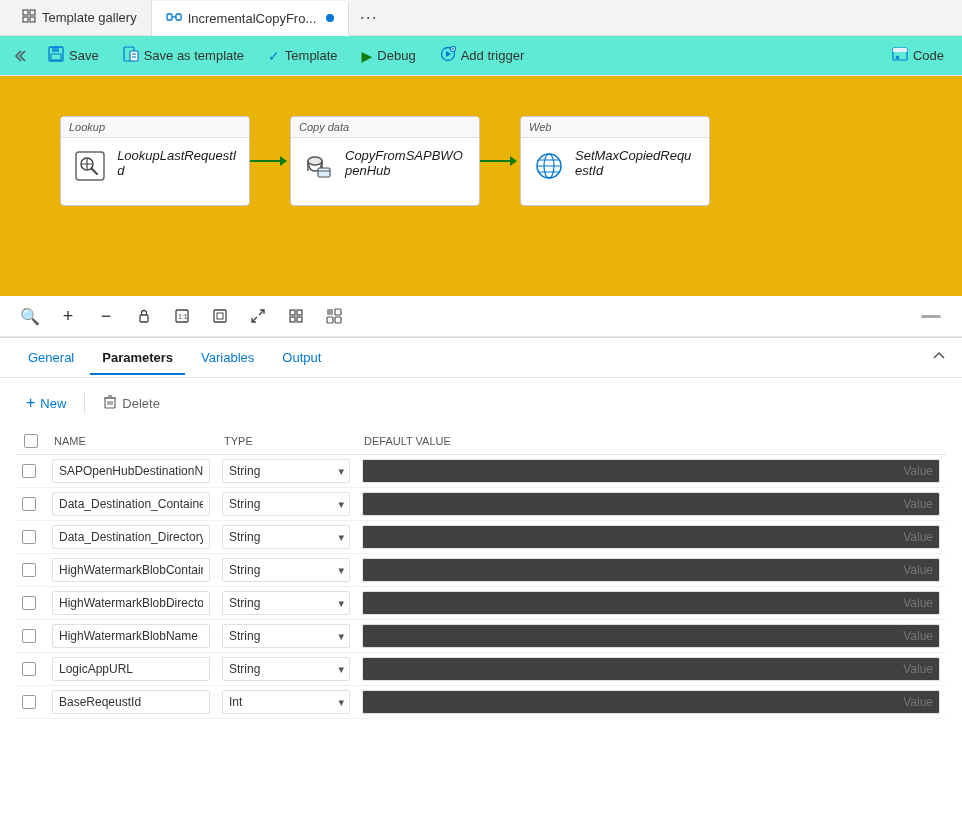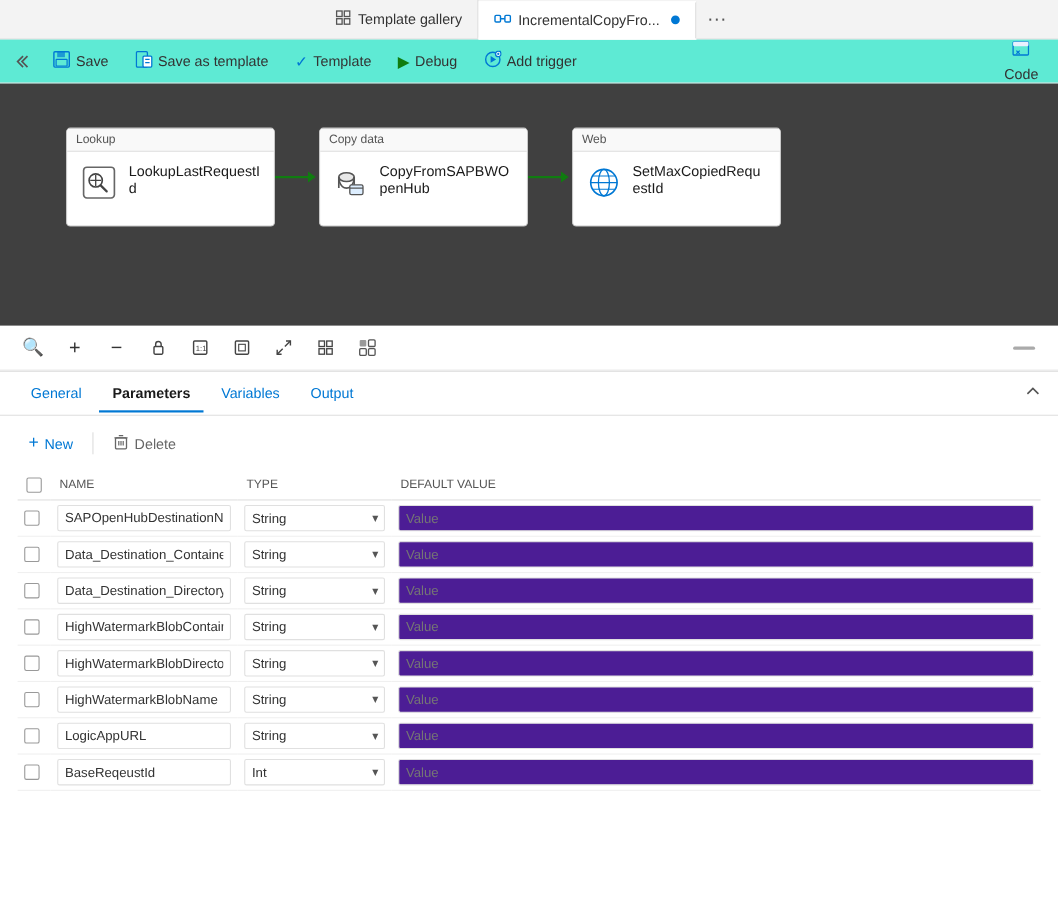--- a/index.html
+++ b/index.html
@@ -6,21 +6,21 @@
     body { font-family: 'Segoe UI', Arial, sans-serif; font-size: 13px; background: #fff; color: #333; overflow: hidden; }
 
     
     .tab-bar {
       display: flex;
       align-items: center;
       background: #f3f3f3;
       border-bottom: 1px solid #ddd;
       height: 36px;
       padding: 0 8px;
-      justify-content: center;
+      justify-content: flex-start;
     }
     .tab-bar-left { display: flex; align-items: center; height: 100%; }
     .tab {
       display: flex;
       align-items: center;
       padding: 0 14px;
       height: 100%;
       font-size: 13px;
       cursor: pointer;
       border-right: 1px solid #ddd;
@@ -65,27 +65,28 @@
       border-radius: 3px;
       font-size: 13px;
       color: #333;
       border: none;
       background: none;
       white-space: nowrap;
     }
     .toolbar-btn .btn-icon { font-size: 14px; color: #0078d4; }
     .toolbar-btn .btn-icon.green { color: #107c10; }
     .toolbar-btn .btn-icon.check { color: #0078d4; }
-    .toolbar-right { margin-left: auto; flex-direction: column; }
+    .toolbar-right { margin-left: auto; }
 
     
     .canvas-area {
-      background: #404040;
+      background: #eab308;
       position: relative;
       overflow: hidden;
+      font-style: italic;
     }
 
     
     .pipeline {
       display: flex;
       align-items: center;
       padding: 40px 60px;
       gap: 0;
     }
     .node {
@@ -248,22 +249,23 @@
       border-radius: 2px;
       background: #fff;
       color: #333;
     }
     .param-value-input {
       width: 100%;
       border: 1px solid #e0e0e0;
       padding: 4px 6px;
       font-size: 12px;
       border-radius: 2px;
-      background: #4c1d95;
+      background: #404040;
       color: #aaa;
+      text-align: right;
     }
     .select-wrapper {
       position: relative;
       width: 100%;
     }
     .select-wrapper select {
       width: 100%;
       border: 1px solid #e0e0e0;
       padding: 4px 24px 4px 6px;
       font-size: 12px;

